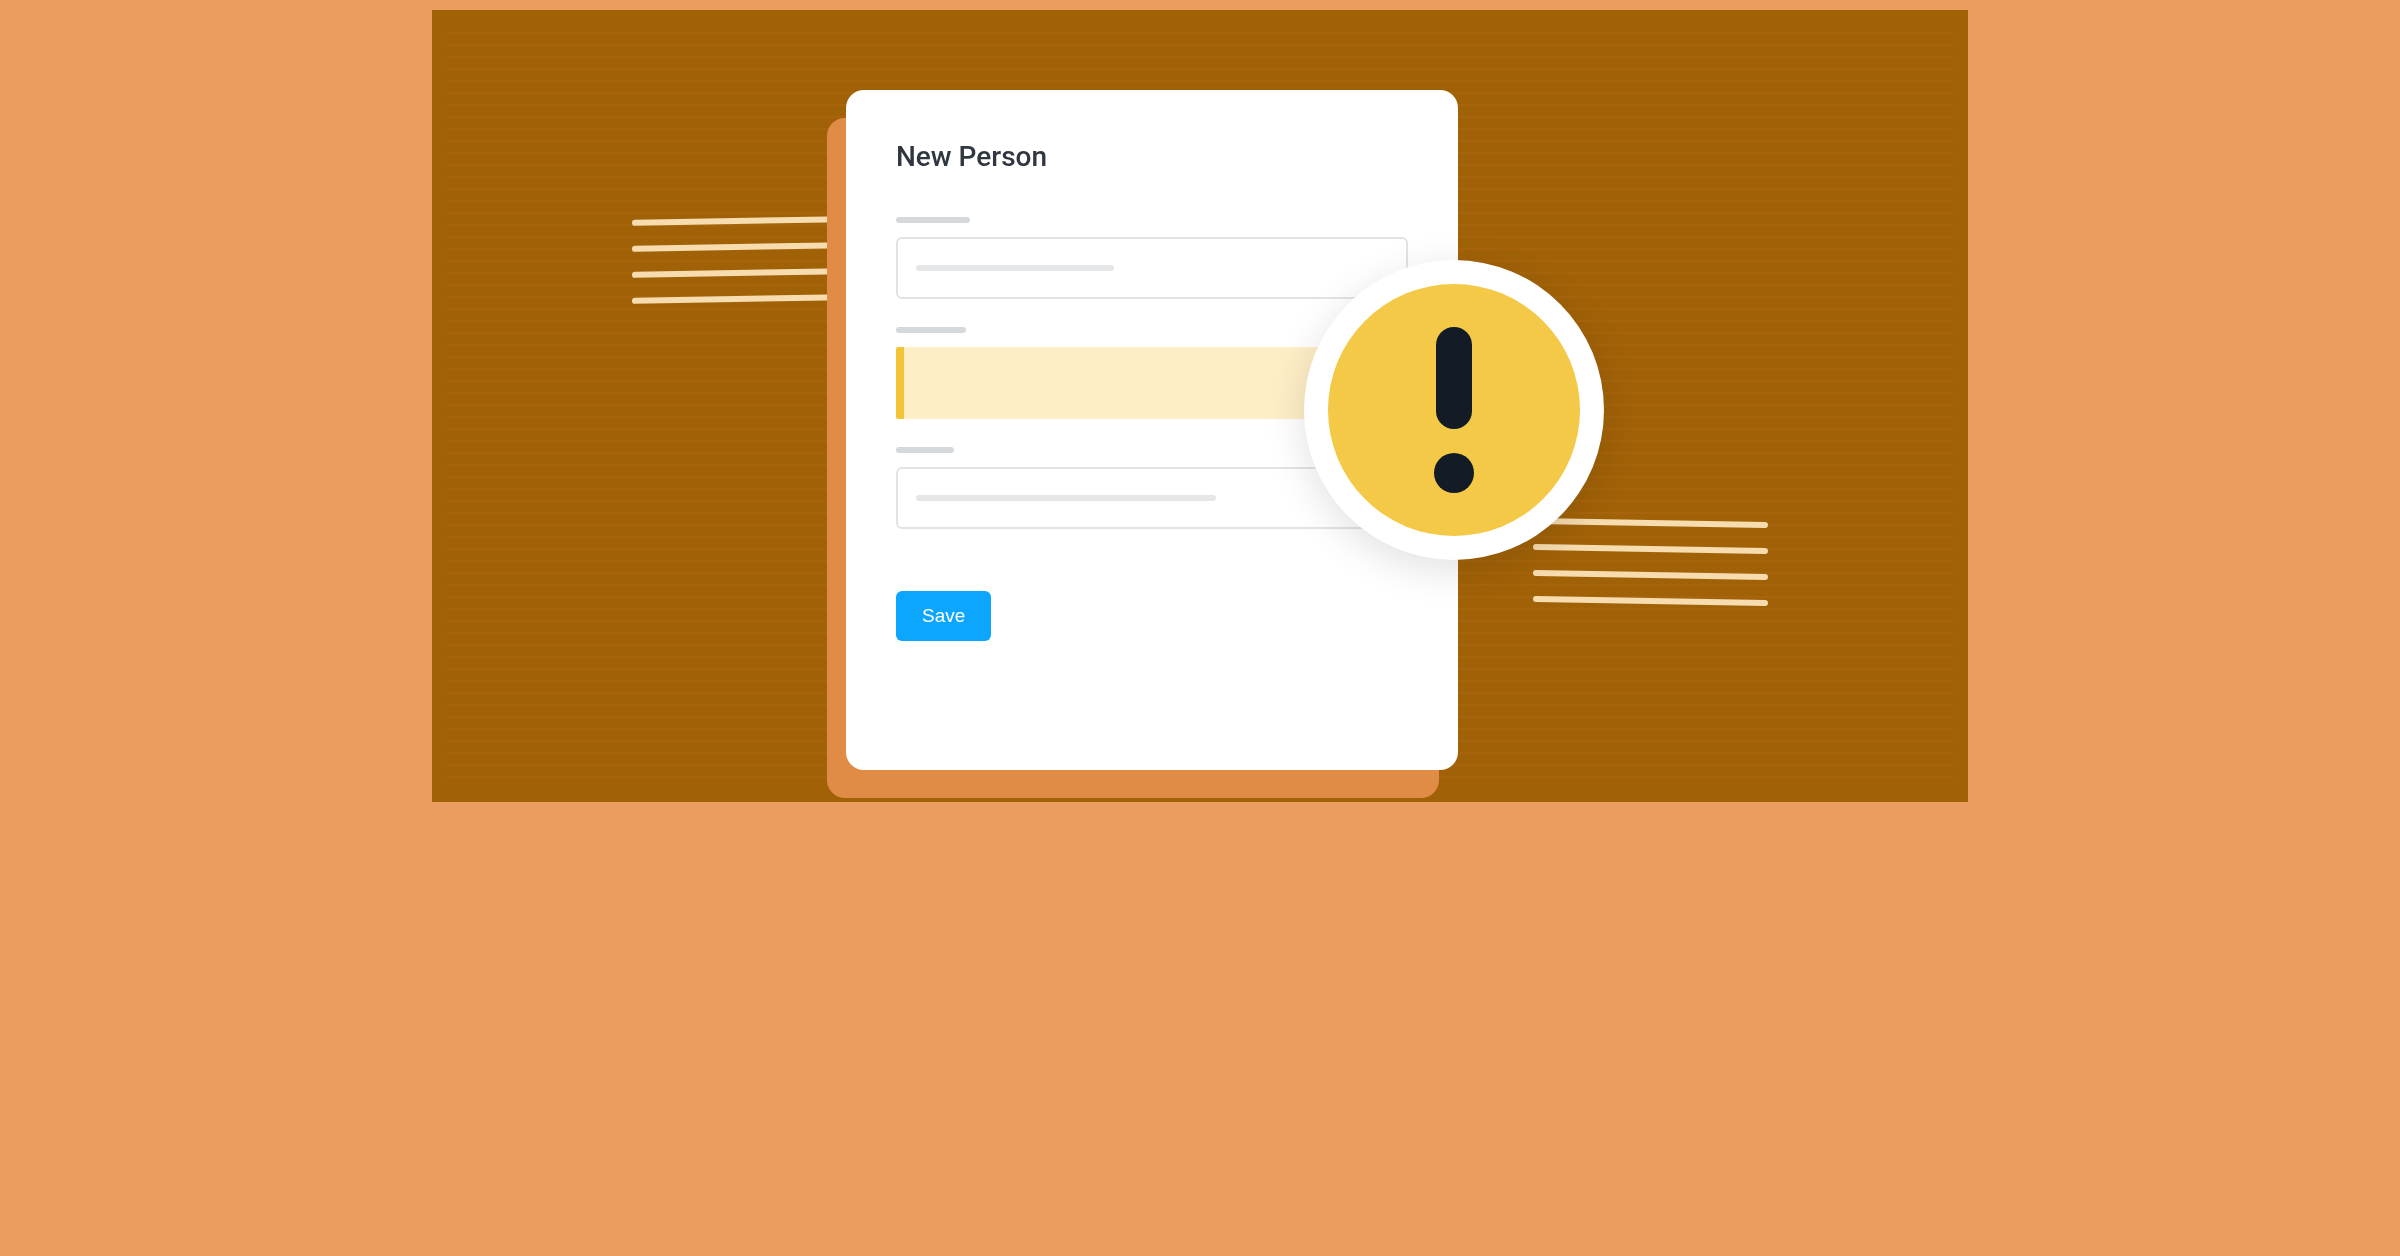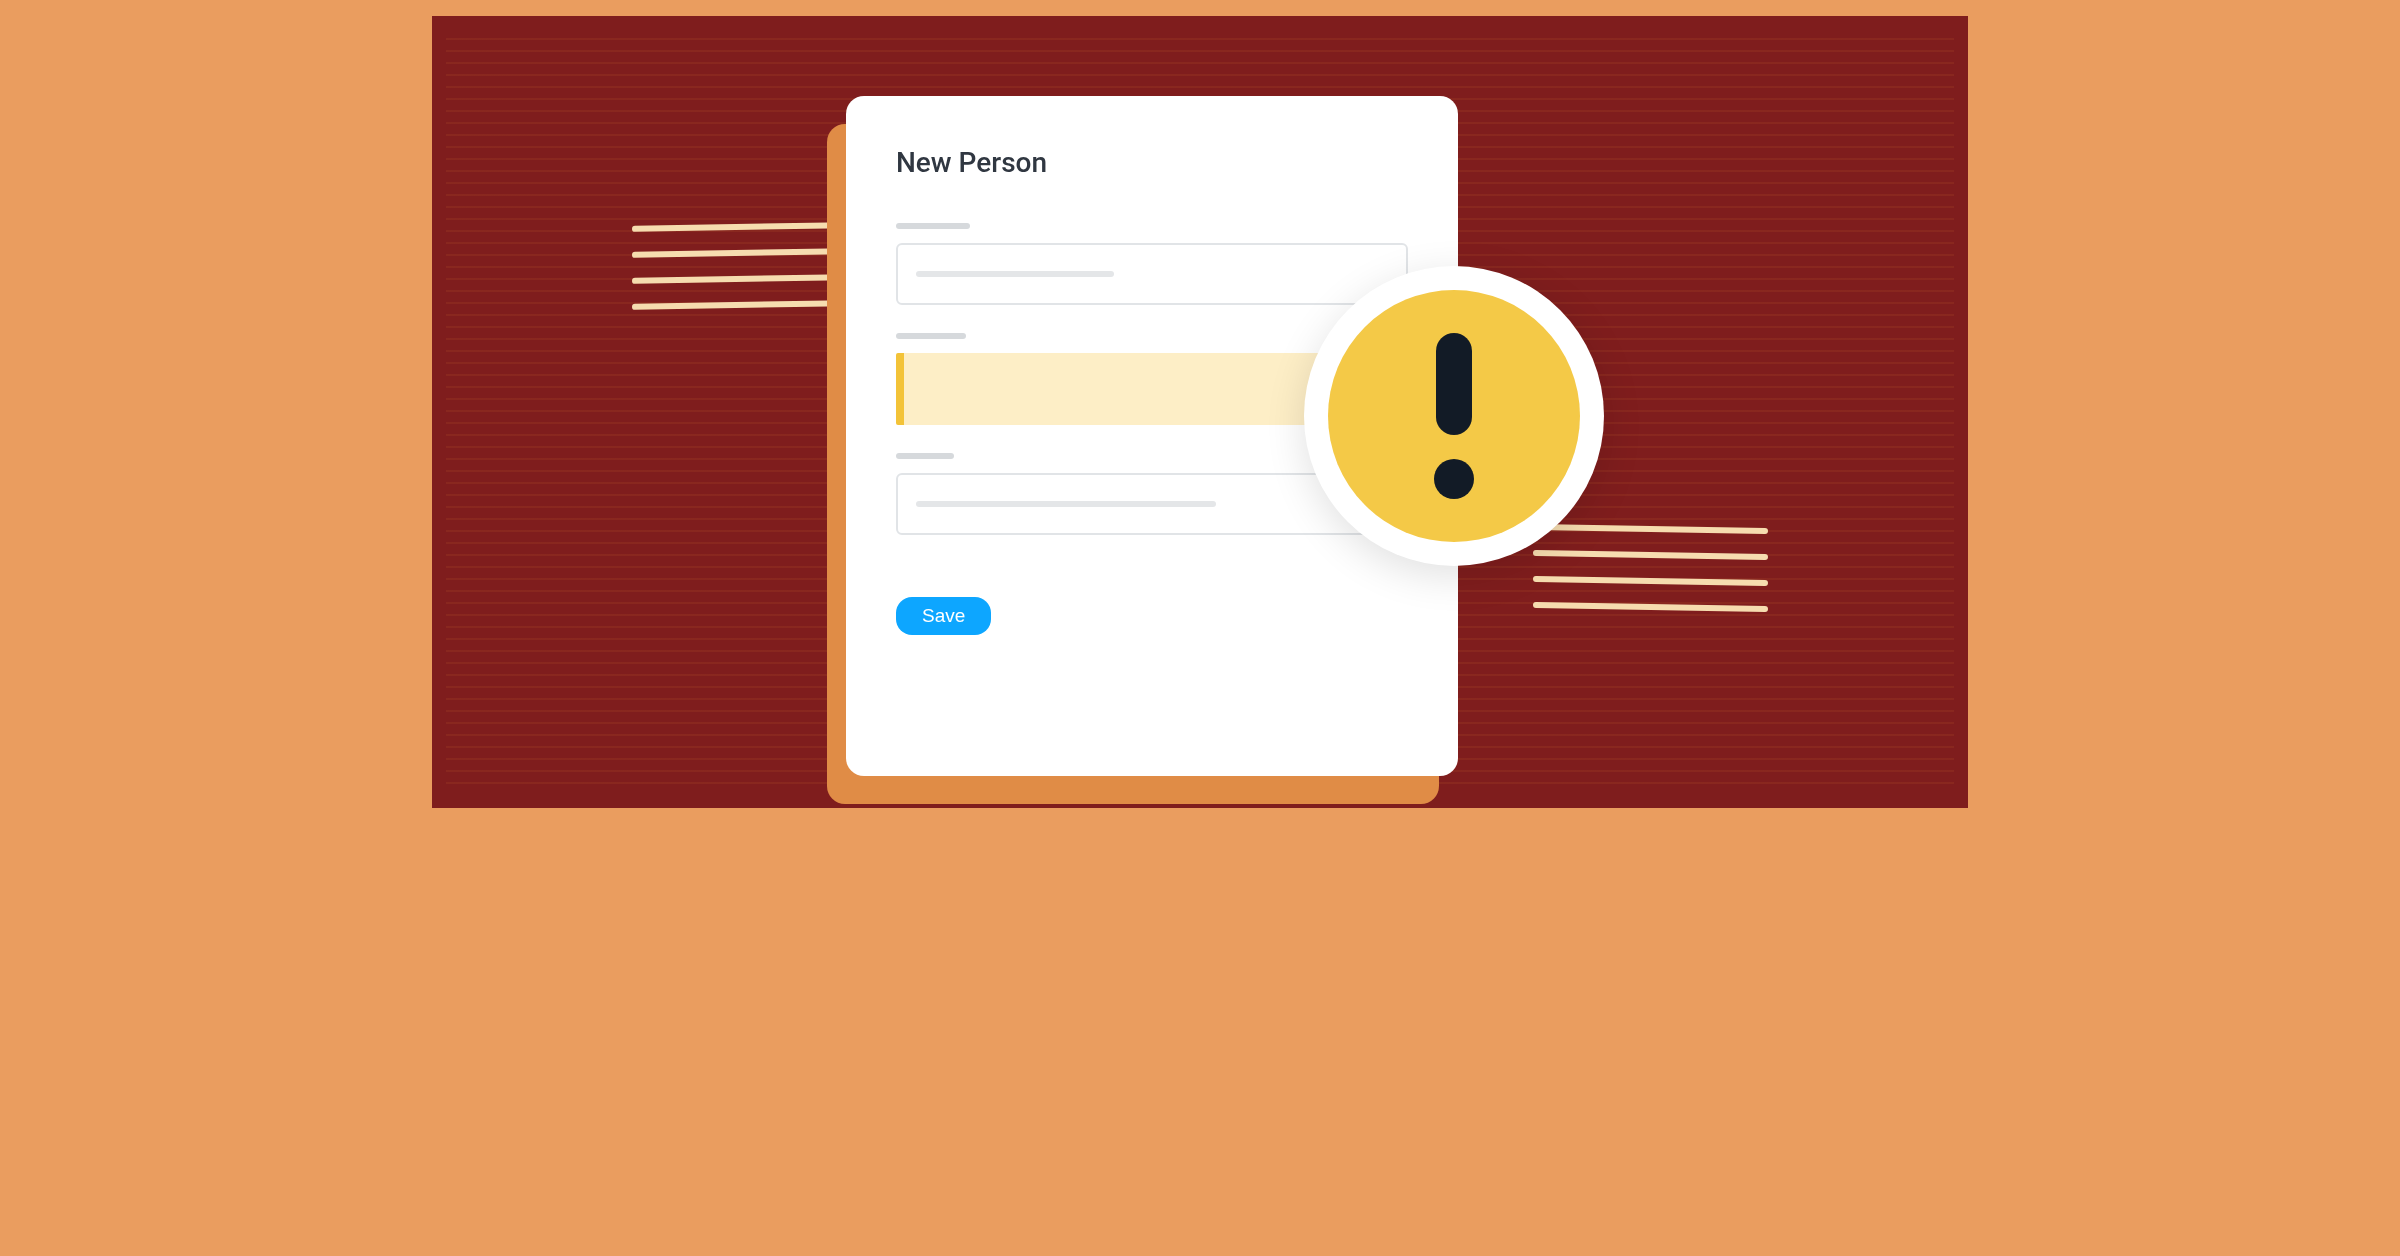--- a/index.html
+++ b/index.html
@@ -6,22 +6,22 @@
   html, body { width: 100%; height: 100%; }
   body {
     font-family: -apple-system, BlinkMacSystemFont, "Segoe UI", Roboto, Helvetica, Arial, sans-serif;
     background: #ea9d5f;
     overflow: hidden;
   }
   .stage {
     position: relative;
     width: 1536px;
     height: 792px;
-    margin: 16px auto;
-    background: #7f1d1d;
+    margin: 10px auto;
+    background: #a16207;
   }
   
   .bg-waves {
     position: absolute;
     inset: 14px;
     background:
       repeating-linear-gradient(
         0deg,
         transparent 0 10px,
         rgba(210,120,50,0.22) 10px 12px
@@ -110,22 +110,22 @@
 
   .save-btn {
     display: inline-flex;
     align-items: center;
     justify-content: center;
     background: #0da6ff;
     color: #fff;
     font-size: 19px;
     font-weight: 500;
     border: none;
-    border-radius: 16px;
-    padding: 8px 26px;
+    border-radius: 6px;
+    padding: 14px 26px;
     margin-top: 34px;
     cursor: pointer;
   }
 
   
   .alert-badge {
     position: absolute;
     left: 872px;
     top: 250px;
     width: 300px;

